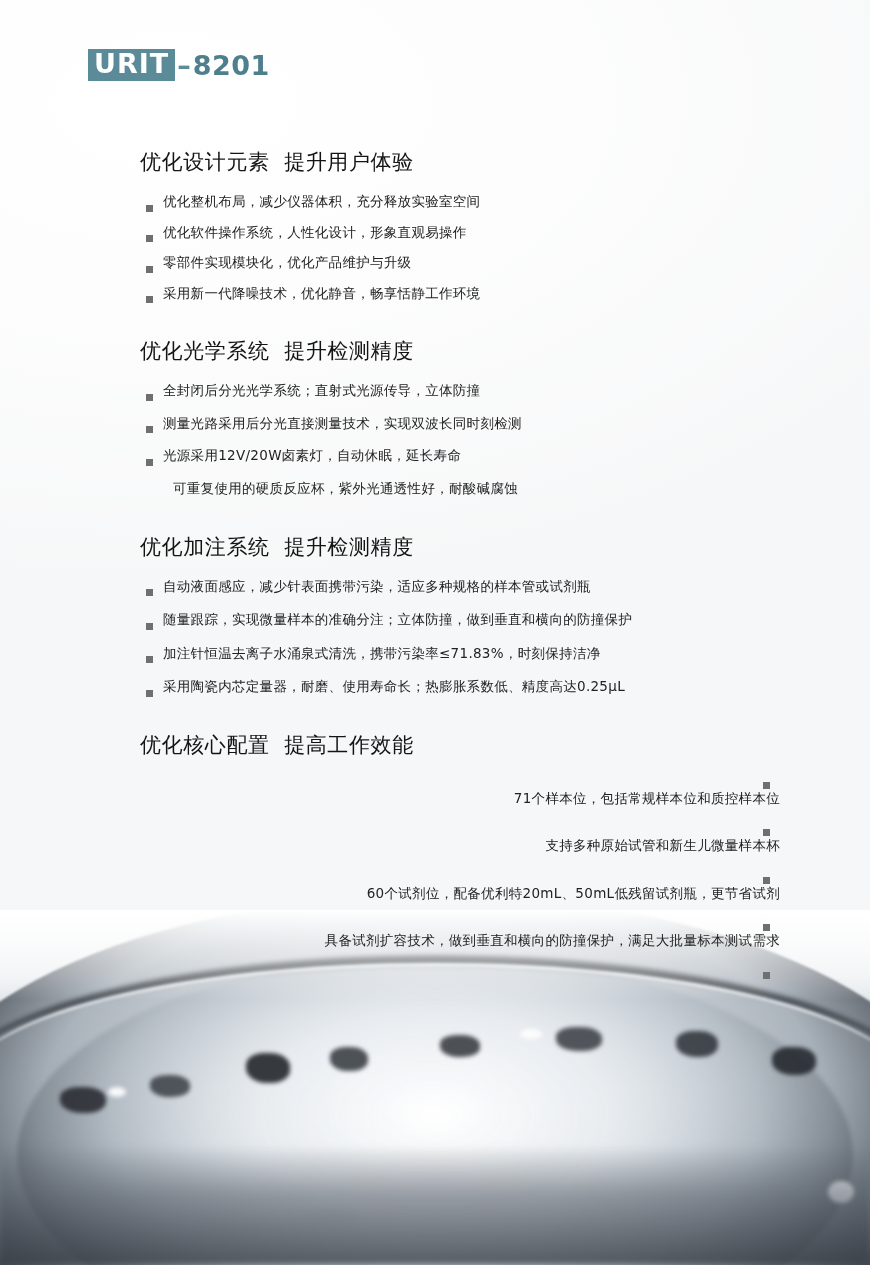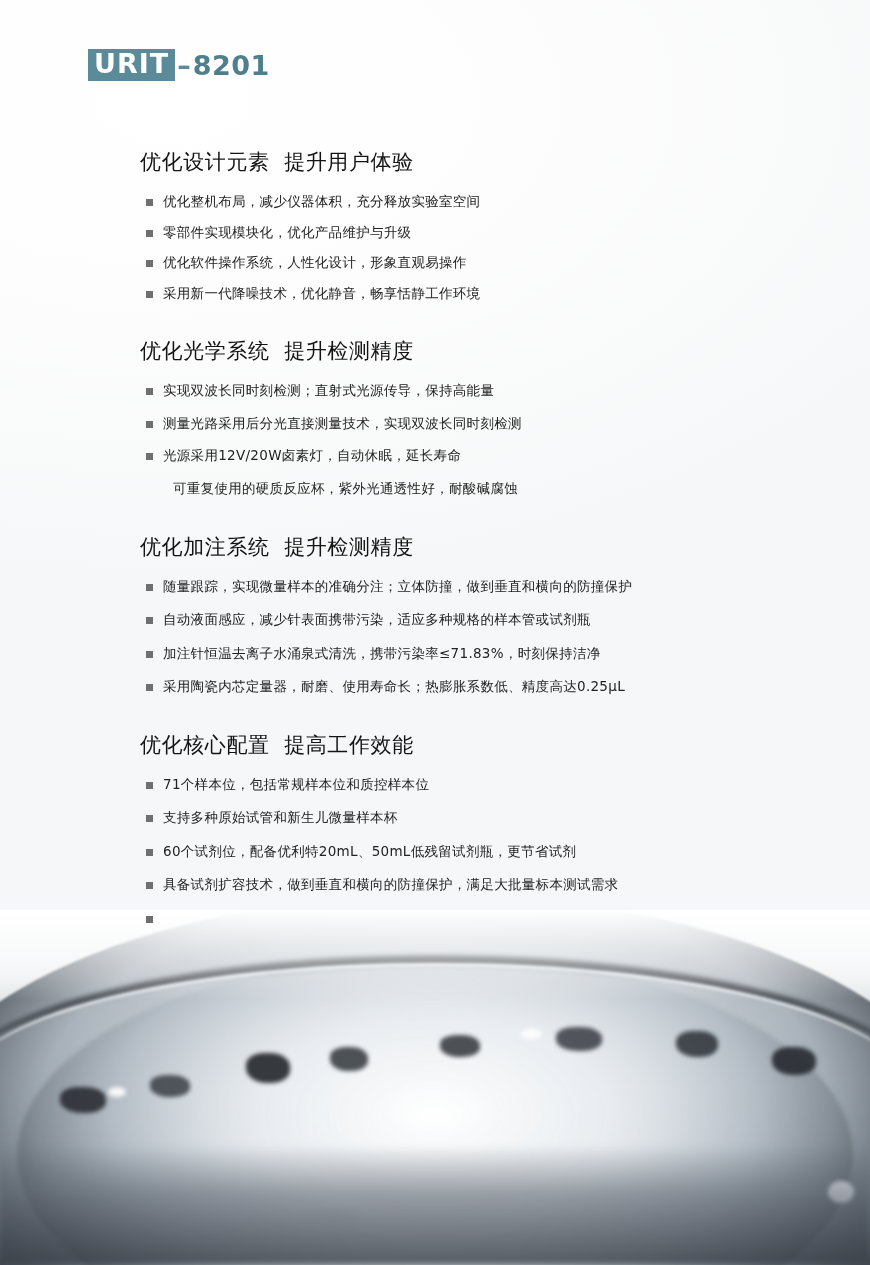--- a/index.html
+++ b/index.html
@@ -157,21 +157,21 @@
     font-weight: normal;
     font-size: 21px;
     color: #141414;
     letter-spacing: 0.6px;
     margin: 0 0 16px 0;
     white-space: pre;
   }
 
   .bullet-row {
     display: flex;
-    align-items: flex-start;
+    align-items: flex-end;
     margin-bottom: 11px;
     padding-left: 6px;
   }
   .bullet-mark {
     width: 7px;
     height: 7px;
     background: #6f6f6f;
     margin-top: 7px;
     margin-right: 10px;
     flex: 0 0 auto;
@@ -187,21 +187,21 @@
     display: flex;
     margin-bottom: 11px;
     padding-left: 6px;
   }
   .cont-row .bullet-mark { visibility: hidden; }
   .cont-row .bullet-text { margin-left: 10px; }
 
   
   .sec-2 .bullet-row { margin-bottom: 13px; }
   .sec-3 .bullet-row { margin-bottom: 14px; }
-  .sec-4 .bullet-row { margin-bottom: 14px; }
+  .sec-4 .bullet-row { margin-bottom: 14px; flex-direction: column; }
 </style>
 </head>
 <body>
 
 <div class="page">
 
   <div class="photo">
     <div class="ring"></div>
     <div class="ring2"></div>
     <div class="rim"></div>
@@ -234,61 +234,61 @@
   <div class="content">
 
     <div class="section sec-1">
       <h2 class="sec-title">优化设计元素  提升用户体验</h2>
       <div class="bullet-row">
         <span class="bullet-mark"></span>
         <span class="bullet-text">优化整机布局，减少仪器体积，充分释放实验室空间</span>
       </div>
       <div class="bullet-row">
         <span class="bullet-mark"></span>
+        <span class="bullet-text">优化软件操作系统，人性化设计，形象直观易操作</span>
+      </div>
+      <div class="bullet-row">
+        <span class="bullet-mark"></span>
         <span class="bullet-text">零部件实现模块化，优化产品维护与升级</span>
-      </div>
-      <div class="bullet-row">
-        <span class="bullet-mark"></span>
-        <span class="bullet-text">优化软件操作系统，人性化设计，形象直观易操作</span>
       </div>
       <div class="bullet-row">
         <span class="bullet-mark"></span>
         <span class="bullet-text">采用新一代降噪技术，优化静音，畅享恬静工作环境</span>
       </div>
     </div>
 
     <div class="section sec-2">
       <h2 class="sec-title">优化光学系统  提升检测精度</h2>
       <div class="bullet-row">
         <span class="bullet-mark"></span>
-        <span class="bullet-text">实现双波长同时刻检测；直射式光源传导，保持高能量</span>
+        <span class="bullet-text">全封闭后分光光学系统；直射式光源传导，立体防撞</span>
       </div>
       <div class="bullet-row">
         <span class="bullet-mark"></span>
         <span class="bullet-text">测量光路采用后分光直接测量技术，实现双波长同时刻检测</span>
       </div>
       <div class="bullet-row">
         <span class="bullet-mark"></span>
         <span class="bullet-text">光源采用12V/20W卤素灯，自动休眠，延长寿命</span>
       </div>
       <div class="cont-row">
         <span class="bullet-mark"></span>
         <span class="bullet-text">可重复使用的硬质反应杯，紫外光通透性好，耐酸碱腐蚀</span>
       </div>
     </div>
 
     <div class="section sec-3">
       <h2 class="sec-title">优化加注系统  提升检测精度</h2>
       <div class="bullet-row">
         <span class="bullet-mark"></span>
+        <span class="bullet-text">自动液面感应，减少针表面携带污染，适应多种规格的样本管或试剂瓶</span>
+      </div>
+      <div class="bullet-row">
+        <span class="bullet-mark"></span>
         <span class="bullet-text">随量跟踪，实现微量样本的准确分注；立体防撞，做到垂直和横向的防撞保护</span>
-      </div>
-      <div class="bullet-row">
-        <span class="bullet-mark"></span>
-        <span class="bullet-text">自动液面感应，减少针表面携带污染，适应多种规格的样本管或试剂瓶</span>
       </div>
       <div class="bullet-row">
         <span class="bullet-mark"></span>
         <span class="bullet-text">加注针恒温去离子水涌泉式清洗，携带污染率≤71.83%，时刻保持洁净</span>
       </div>
       <div class="bullet-row">
         <span class="bullet-mark"></span>
         <span class="bullet-text">采用陶瓷内芯定量器，耐磨、使用寿命长；热膨胀系数低、精度高达0.25μL</span>
       </div>
     </div>

